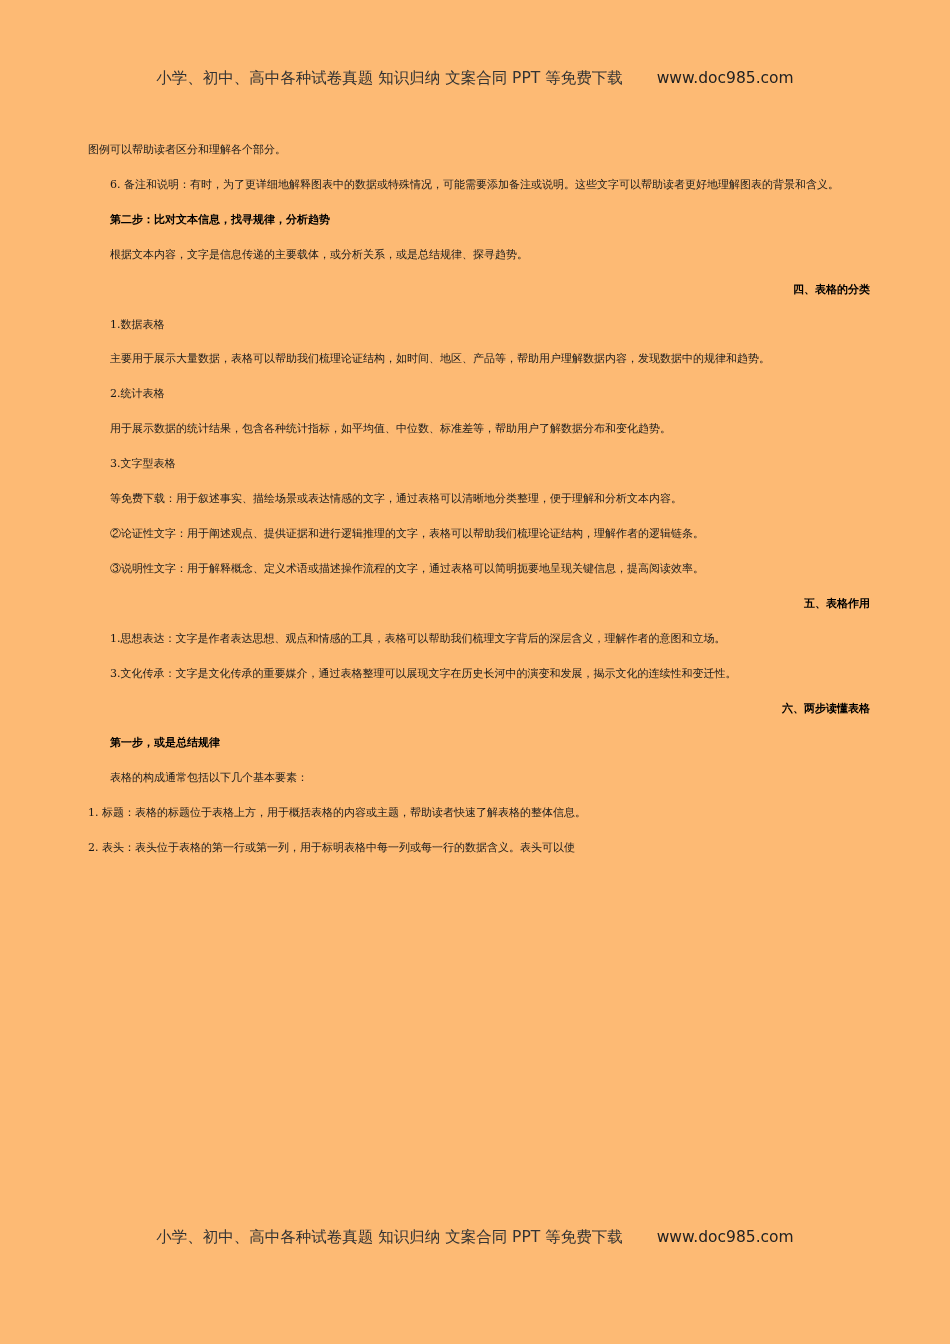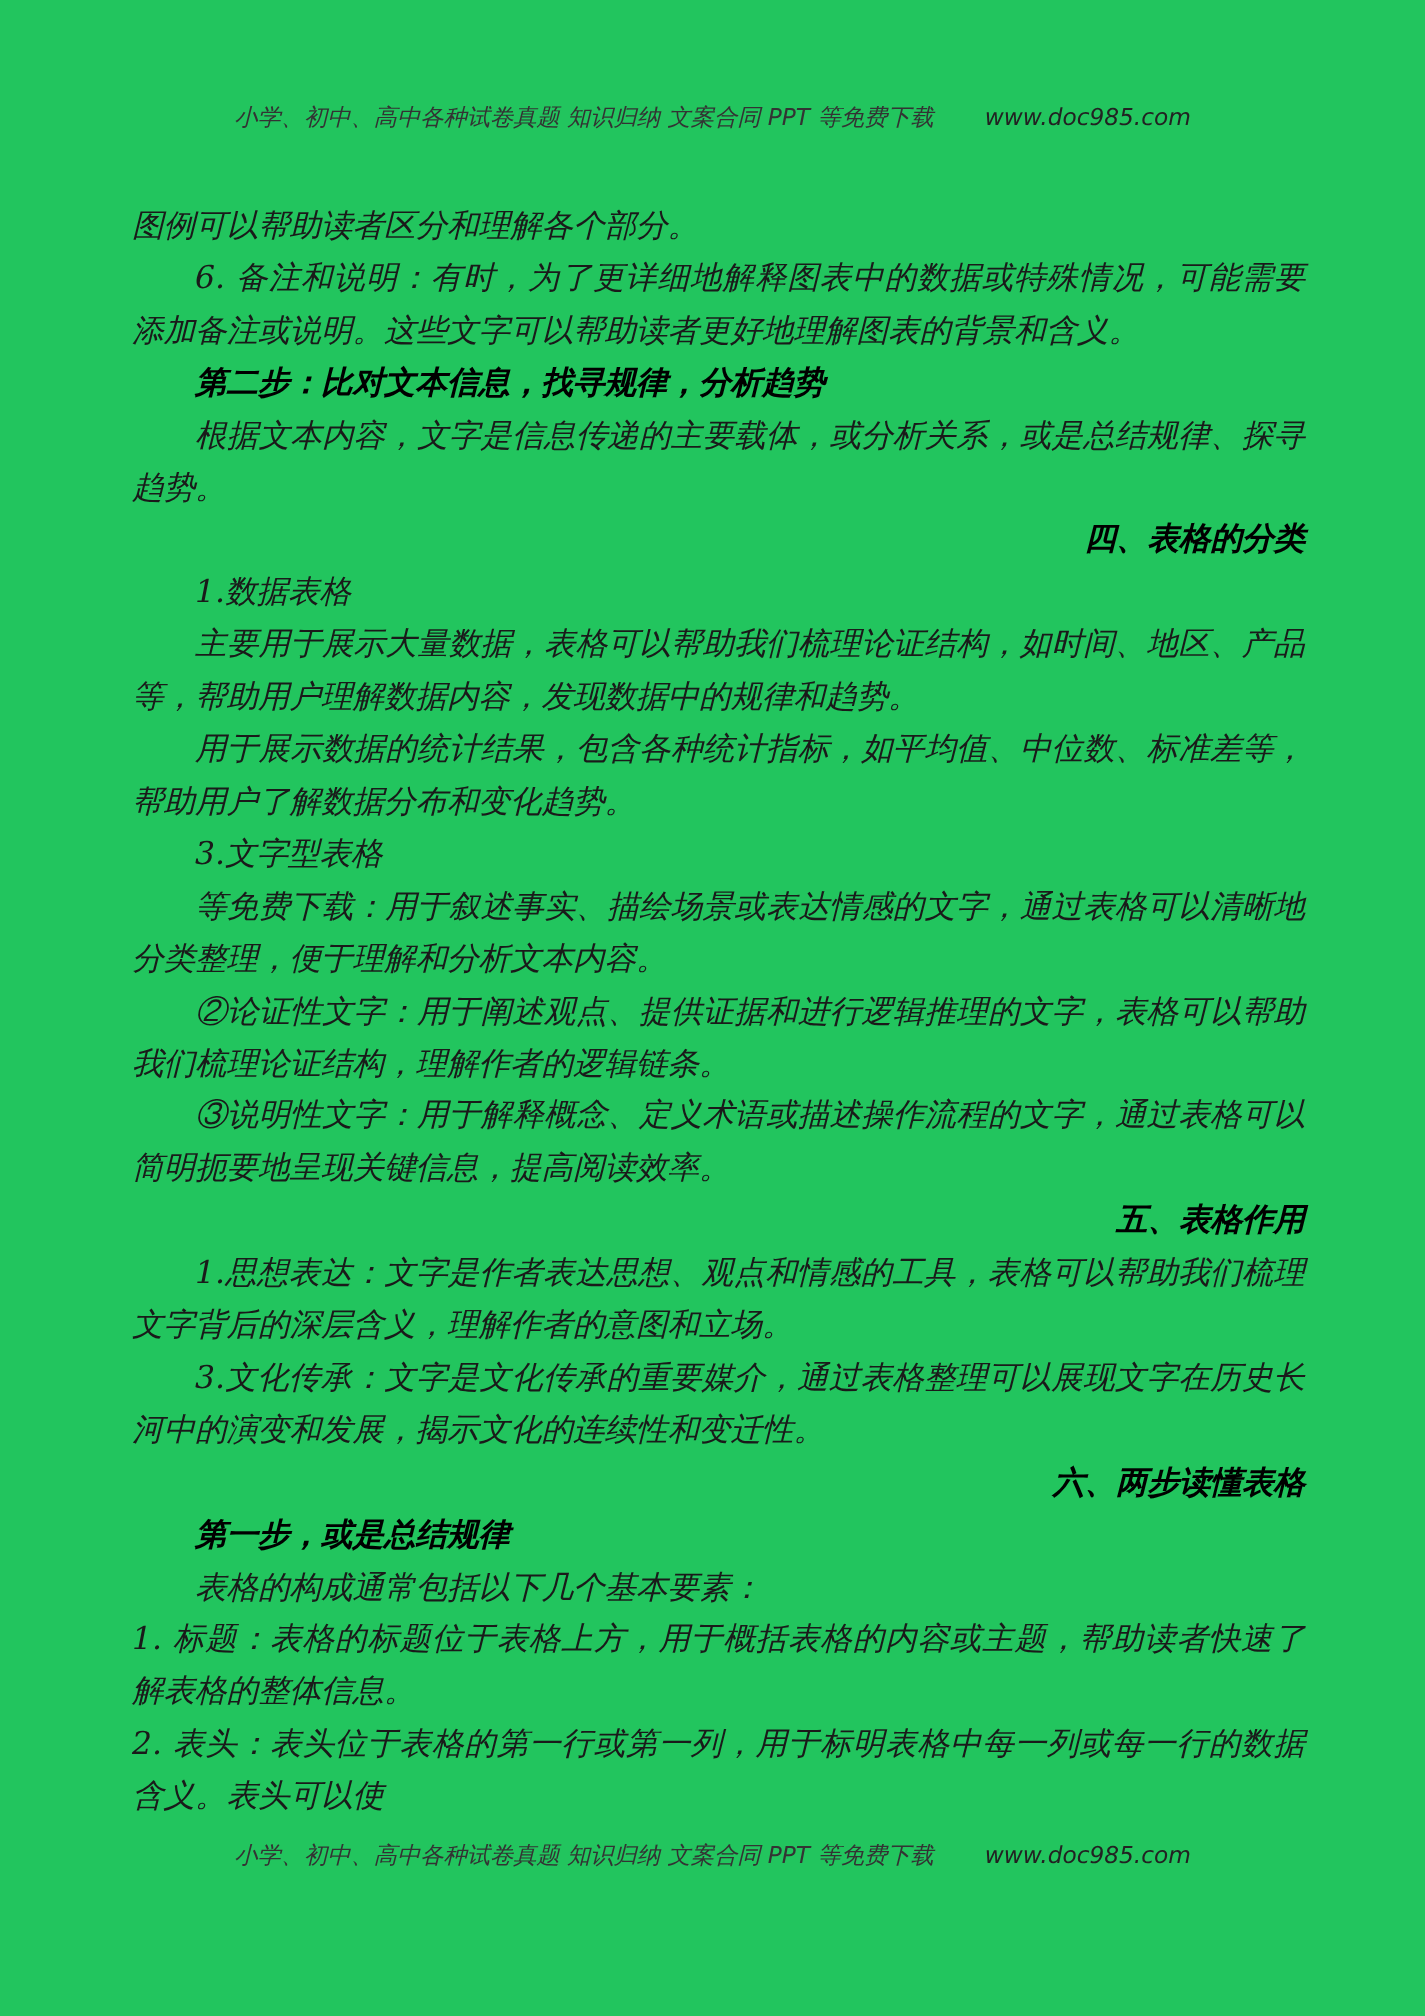--- a/index.html
+++ b/index.html
@@ -7,22 +7,21 @@
   body {
     width: 950px;
     height: 1344px;
     position: relative;
     font-family: "DejaVu Serif", "Liberation Serif", serif;
     overflow: hidden;
   }
   .page {
     position: absolute;
     inset: 0;
-    background: #22c55e;
-    font-style: italic;
+    background: #fdba74;
   }
   .page-header, .page-footer {
     position: absolute;
     left: 0;
     width: 100%;
     text-align: center;
     font-size: 15.5px;
     line-height: 20px;
     color: #333333;
     font-family: "DejaVu Sans", "Liberation Sans", sans-serif;
@@ -34,21 +33,21 @@
     display: inline-block;
     margin-left: 34px;
     font-family: "DejaVu Sans", "Liberation Sans", sans-serif;
     color: #222222;
   }
   .doc-body {
     position: absolute;
     left: 88px;
     top: 133px;
     width: 782px;
-    font-size: 21px;
+    font-size: 11px;
     line-height: 34.9px;
     color: #1a1a1a;
     text-align: justify;
   }
   .doc-body p { margin: 0; }
   p.plain { text-indent: 0; }
   p.indent { text-indent: 2em; }
   p.bold-indent {
     text-indent: 2em;
     font-weight: bold;
@@ -74,20 +73,21 @@
   </div>
 
   <div class="doc-body">
     <p class="plain">图例可以帮助读者区分和理解各个部分。</p>
     <p class="indent">6. 备注和说明：有时，为了更详细地解释图表中的数据或特殊情况，可能需要添加备注或说明。这些文字可以帮助读者更好地理解图表的背景和含义。</p>
     <p class="bold-indent">第二步：比对文本信息，找寻规律，分析趋势</p>
     <p class="indent">根据文本内容，文字是信息传递的主要载体，或分析关系，或是总结规律、探寻趋势。</p>
     <p class="heading">四、表格的分类</p>
     <p class="indent">1.数据表格</p>
     <p class="indent">主要用于展示大量数据，表格可以帮助我们梳理论证结构，如时间、地区、产品等，帮助用户理解数据内容，发现数据中的规律和趋势。</p>
+    <p class="indent">2.统计表格</p>
     <p class="indent">用于展示数据的统计结果，包含各种统计指标，如平均值、中位数、标准差等，帮助用户了解数据分布和变化趋势。</p>
     <p class="indent">3.文字型表格</p>
     <p class="indent">等免费下载：用于叙述事实、描绘场景或表达情感的文字，通过表格可以清晰地分类整理，便于理解和分析文本内容。</p>
     <p class="indent">②论证性文字：用于阐述观点、提供证据和进行逻辑推理的文字，表格可以帮助我们梳理论证结构，理解作者的逻辑链条。</p>
     <p class="indent">③说明性文字：用于解释概念、定义术语或描述操作流程的文字，通过表格可以简明扼要地呈现关键信息，提高阅读效率。</p>
     <p class="heading">五、表格作用</p>
     <p class="indent">1.思想表达：文字是作者表达思想、观点和情感的工具，表格可以帮助我们梳理文字背后的深层含义，理解作者的意图和立场。</p>
     <p class="indent">3.文化传承：文字是文化传承的重要媒介，通过表格整理可以展现文字在历史长河中的演变和发展，揭示文化的连续性和变迁性。</p>
     <p class="heading">六、两步读懂表格</p>
     <p class="bold-indent">第一步，或是总结规律</p>

